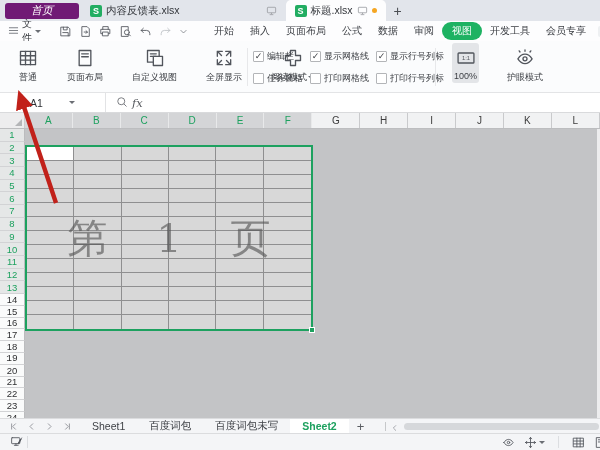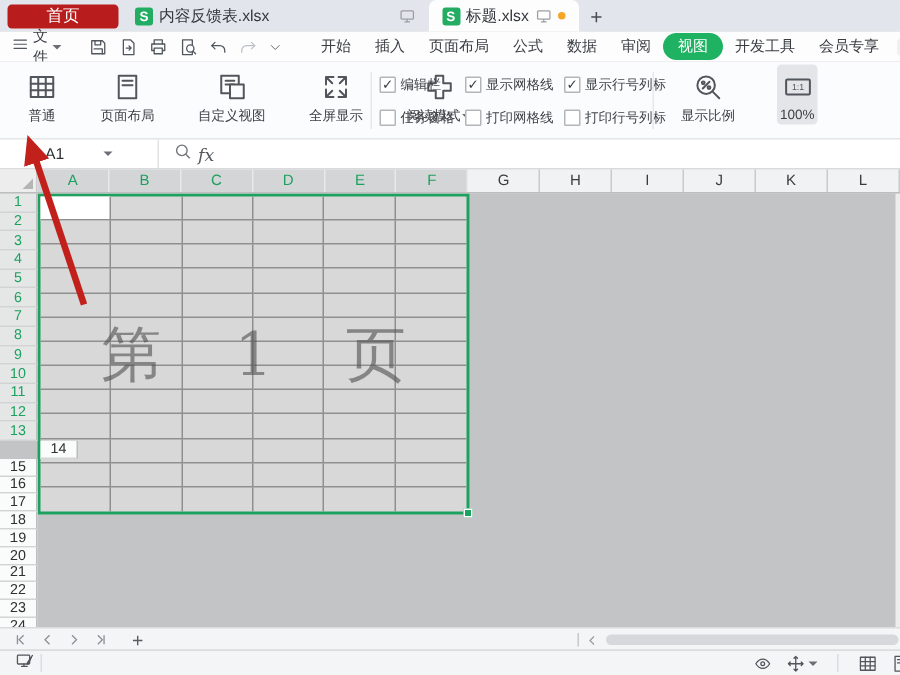--- a/index.html
+++ b/index.html
@@ -7,22 +7,22 @@
   .app {
     position:relative; width:600px; height:450px; overflow:hidden;
     font-family:"Liberation Sans", sans-serif; background:#c3c4c6;
     -webkit-font-smoothing:antialiased;
   }
   .icn { display:inline-flex; align-items:center; justify-content:center; }
   .icn svg { display:block; }
   
   .tabbar { position:absolute; left:0; top:0; width:600px; height:21px;
     background:#e2e5eb; display:flex; align-items:center; }
-  .home-btn { margin-left:5px; height:16px; min-width:52px; background:#b91c1c; color:#fff;
-    font-size:11px; border-radius:3px; display:flex; align-items:center; justify-content:center; padding:0 26px; }
+  .home-btn { margin-left:5px; height:16px; min-width:52px; background:#701a75; color:#fff;
+    font-size:11px; border-radius:3px; display:flex; align-items:center; justify-content:center; padding:0 26px;font-style:italic; }
   .doc-tab { height:21px; display:flex; align-items:center; gap:4px; padding:0 9px;
     font-size:10.5px; color:#33363b; }
   .doc-tab.active { background:#fdfdfe; border-radius:5px 5px 0 0; }
   .s-badge { width:12px; height:12px; background:#22ad62; border-radius:2px; color:#fff;
     font-size:9px; font-weight:bold; display:flex; align-items:center; justify-content:center; }
   .dot { width:5px; height:5px; border-radius:50%; background:#f5a623; }
   .newtab { font-size:14px; color:#4a4d52; padding:0 8px; }
   
   .menubar { position:absolute; left:0; top:21px; width:600px; height:20px; background:#fdfdfe;
     display:flex; align-items:center; font-size:10px; color:#3a3d42; }
@@ -65,21 +65,21 @@
     border-bottom:7px solid #b4b5b7; }
   .ch { height:100%; display:flex; align-items:center; justify-content:center; font-size:10px;
     color:#3c3c3c; border-right:1px solid #c9cacc; }
   .ch.sel { background:#d4d5d7; color:#1da15f; border-right:1px solid #e8e9ea; }
   
   .gridbody { position:absolute; left:0; top:129px; width:600px; height:289px; background:#c3c4c6; overflow:hidden; }
   .rowheads { position:absolute; left:0; top:0; width:25px; }
   .rh { width:25px; display:flex; align-items:center; justify-content:center; font-size:9.5px;
     border-bottom:1px solid #d2d3d5; border-right:1px solid #bbbcbe; background:#fafbfb; color:#2e2f31; }
   .rh.sel { background:#e5e7e7; color:#1da15f; }
-  .pagearea { position:absolute; left:25px; top:0; width:288px; height:214px;
+  .pagearea { position:absolute; left:25px; top:16px; width:288px; height:186px;
     border:2px solid #1da15f; background:#d8d8d8; }
   .cells { position:absolute; inset:0; display:grid; grid-template-columns:repeat(6,1fr);
     grid-template-rows:repeat(13,1fr); }
   .cell { border-right:1px solid #8f8f90; border-bottom:1px solid #8f8f90; }
   .cell.last-c { border-right:none; } .cell.last-r { border-bottom:none; }
   .cell.active { background:#ffffff; }
   .watermark { position:absolute; inset:0; display:flex; align-items:center; justify-content:center;
     font-family:"DejaVu Serif", serif; font-size:40px; letter-spacing:18px; padding-left:18px;
     color:rgba(82,82,82,.62); pointer-events:none; white-space:nowrap; }
   .fillhandle { position:absolute; right:-4px; bottom:-4px; width:6px; height:6px;
@@ -326,46 +326,45 @@
             <span>显示行号列标</span>
           </label>
           <label class="chk">
             <span class="box"></span>
             <span>打印行号列标</span>
           </label>
         </div>
       </div>
     <div class="vdiv" style="left:435px"></div>
     <div class="grp" id="grpZoom" style="left:440px;width:180px;gap:2px;">
-        <div class="rbtn">
-          <span class="icn">
-            <svg width="20" height="20" viewBox="0 0 24 24">
-              <g fill="none" stroke="#51555c" stroke-width="1.6" stroke-linecap="round" stroke-linejoin="round">
-                <circle cx="10.5" cy="10.5" r="7"></circle>
-                <path d="M15.7 15.7L21 21M7.8 13.2l5.4-5.4"></path>
-                <circle cx="8.2" cy="8.6" r="1.1"></circle>
-                <circle cx="12.8" cy="12.4" r="1.1"></circle>
-              </g>
-            </svg>
-          </span>
-          <span class="lbl">
-            <span>显示比例</span>
-          </span>
-        </div>
         <div class="rbtn active">
           <span class="icn">
             <svg width="22" height="20" viewBox="0 0 24 24">
               <g fill="none" stroke="#51555c" stroke-width="1.6" stroke-linecap="round" stroke-linejoin="round">
                 <rect x="2.5" y="6" width="19" height="12" rx="1"></rect>
               </g>
               <text x="12" y="14.8" text-anchor="middle" font-size="7" fill="#51555c" font-family="Liberation Sans, sans-serif">1:1</text>
             </svg>
           </span>
           <span class="lbl">
             <span>100%</span>
+          </span>
+        </div>
+        <div class="rbtn">
+          <span class="icn">
+            <svg width="20" height="20" viewBox="0 0 24 24">
+              <g fill="none" stroke="#51555c" stroke-width="1.6" stroke-linecap="round" stroke-linejoin="round">
+                <path d="M3.5 13c2.4-3.8 5.4-5.7 8.5-5.7s6.1 1.9 8.5 5.7c-2.4 3.8-5.4 5.7-8.5 5.7S5.9 16.8 3.5 13z"></path>
+                <circle cx="12" cy="13" r="2.4"></circle>
+                <path d="M6 4.8L5 3.4M12 4V2.2M18 4.8l1-1.4"></path>
+              </g>
+            </svg>
+          </span>
+          <span class="lbl">
+            <span>护眼模式</span>
           </span>
         </div>
       </div>
   </div>
 
   <div class="fbar">
     <div class="namebox">
       <span>A1</span>
       <span class="caret"></span>
     </div>
@@ -489,21 +488,21 @@
         <div class="rh sel" style="height: 12.7px;">4</div>
         <div class="rh sel" style="height: 12.7px;">5</div>
         <div class="rh sel" style="height: 12.7px;">6</div>
         <div class="rh sel" style="height: 12.7px;">7</div>
         <div class="rh sel" style="height: 12.7px;">8</div>
         <div class="rh sel" style="height: 12.7px;">9</div>
         <div class="rh sel" style="height: 12.7px;">10</div>
         <div class="rh sel" style="height: 12.7px;">11</div>
         <div class="rh sel" style="height: 12.7px;">12</div>
         <div class="rh sel" style="height: 12.7px;">13</div>
-        <div class="rh" style="height: 11.8px; margin-left: 27px;">14</div>
+        <div class="rh" style="height: 11.8px;">14</div>
         <div class="rh" style="height: 11.8px;">15</div>
         <div class="rh" style="height: 11.8px;">16</div>
         <div class="rh" style="height: 11.8px;">17</div>
         <div class="rh" style="height: 11.8px;">18</div>
         <div class="rh" style="height: 11.8px; font-family: Liberation Mono, monospace;">19</div>
         <div class="rh" style="height: 11.8px;">20</div>
         <div class="rh" style="height: 11.8px;">21</div>
         <div class="rh" style="height: 11.8px;">22</div>
         <div class="rh" style="height: 11.8px;">23</div>
         <div class="rh" style="height: 11.8px;">24</div>
@@ -535,20 +534,26 @@
           </svg>
         </span>
         <span class="icn">
           <svg width="9" height="9" viewBox="0 0 24 24">
             <g fill="none" stroke="#8e9196" stroke-width="2.4">
               <path d="M17 4v16M6 4l8 8-8 8"></path>
             </g>
           </svg>
         </span>
       </div>
+    <div id="sheetTabs" style="display:flex;height:15px;">
+        <div class="stab">Sheet1</div>
+        <div class="stab">百度词包</div>
+        <div class="stab">百度词包未写</div>
+        <div class="stab active">Sheet2</div>
+      </div>
     <div class="addsheet">+</div>
     <div class="hscroll">
       <div class="hs-tick"></div>
       <span id="hsArrow"><span class="icn">
             <svg width="8" height="8" viewBox="0 0 24 24">
               <g fill="none" stroke="#9a9da2" stroke-width="2.6">
                 <path d="M15 4l-8 8 8 8"></path>
               </g>
             </svg>
           </span></span>

